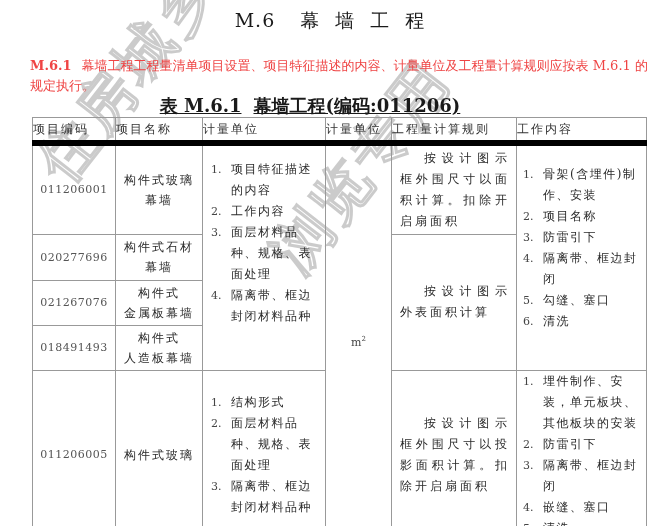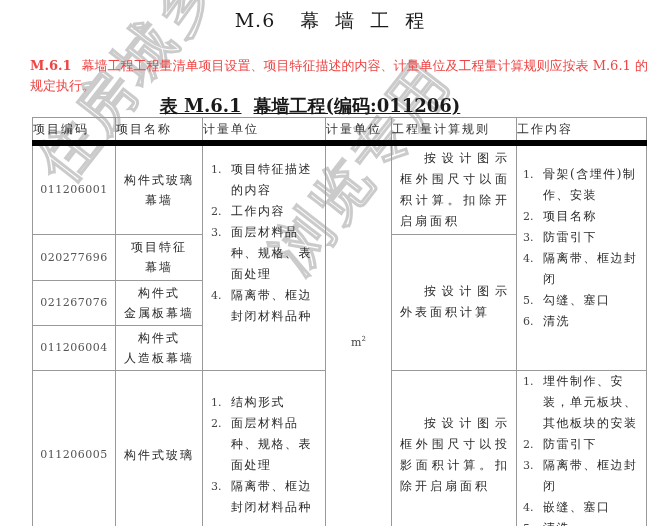--- a/index.html
+++ b/index.html
@@ -114,34 +114,34 @@
         <li><span class="n">4.</span><span>隔离带、框边封闭</span></li>
         <li><span class="n">5.</span><span>勾缝、塞口</span></li>
         <li><span class="n">6.</span><span>清洗</span></li>
       </ul>
       <div style="height:20px"></div>
     </td>
   </tr>
   <tr style="height:46px">
     <td class="code">020277696</td>
     <td class="name">
-      <div>项目特征</div>
+      <div>构件式石材</div>
       <div>幕墙</div>
     </td>
     <td class="rule" rowspan="3">按设计图示外表面积计算</td>
   </tr>
   <tr style="height:45px">
     <td class="code">021267076</td>
     <td class="name">
       <div>构件式</div>
       <div>金属板幕墙</div>
     </td>
   </tr>
   <tr style="height:45px">
-    <td class="code">011206004</td>
+    <td class="code">018491493</td>
     <td class="name">
       <div>构件式</div>
       <div>人造板幕墙</div>
     </td>
   </tr>
   <tr style="height:152px">
     <td class="code">011206005</td>
     <td class="name">
       <div>构件式玻璃</div>
     </td>

